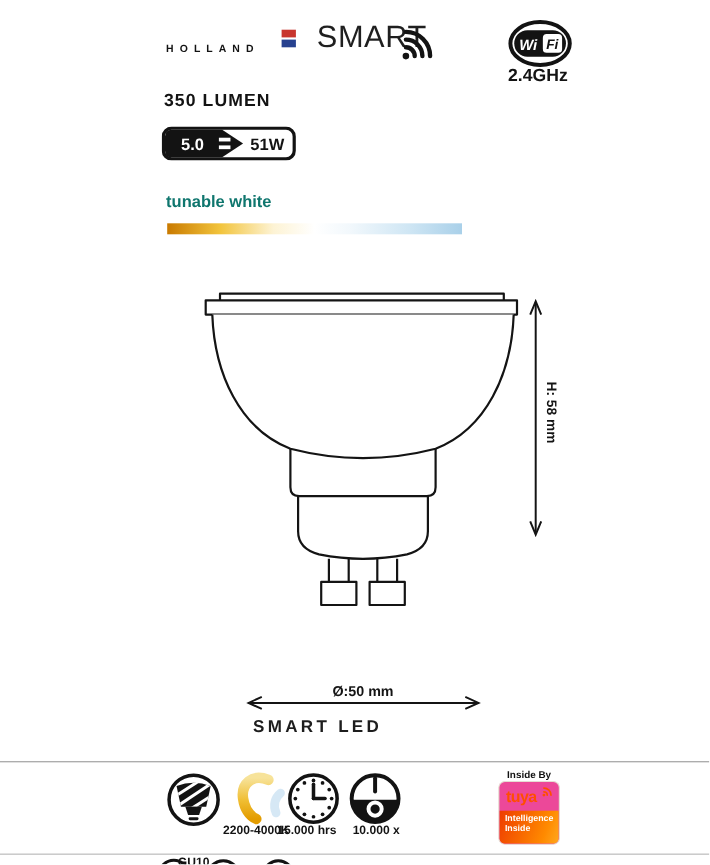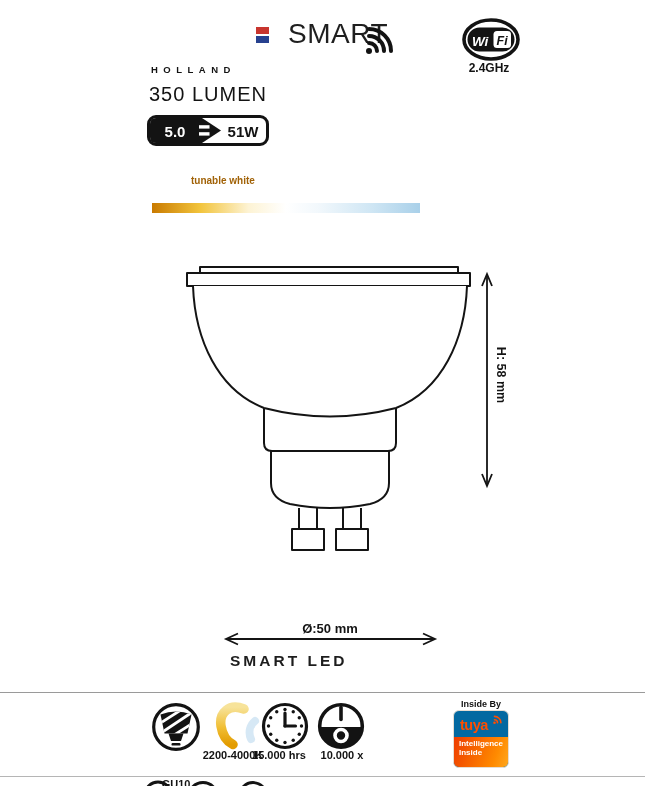--- a/index.html
+++ b/index.html
@@ -6,52 +6,52 @@
   #stage{position:relative;width:645px;height:786px;background:#ffffff;overflow:hidden;
          font-family:"Liberation Sans", sans-serif;color:#141414;}
   .abs{position:absolute;}
 
   
   .brand-name{left:150px;top:15px;font-size:31px;font-weight:900;letter-spacing:-.5px;color:#131313;}
   .flag{left:256px;top:27px;width:13px;height:18px;}
   .flag .bar{position:absolute;left:0;width:13px;height:6.5px;}
   .flag .red{top:0;background:#c8352e;}
   .flag .blue{top:9px;background:#27418f;}
-  .brand-sub{left:151px;top:64px;font-size:9.5px;font-weight:700;letter-spacing:5.5px;color:#131313;}
+  .brand-sub{left:151px;top:39px;font-size:9.5px;font-weight:700;letter-spacing:5.5px;color:#131313;}
   .smart-text{left:288px;top:18px;font-size:28px;font-weight:500;letter-spacing:.5px;color:#1f1f1f;}
   .smart-wifi{left:361px;top:20px;}
   .wifi-badge{left:461px;top:18px;}
-  .wifi-freq{left:459px;top:61px;width:60px;text-align:center;font-size:12px;font-weight:800;color:#131313;}
-
-  
-  .lumen{left:149px;top:83px;font-size:20px;font-weight:400;letter-spacing:1px;color:#131313;}
+  .wifi-freq{left:459px;top:61px;width:60px;text-align:center;font-size:16px;font-weight:800;color:#131313;}
+
+  
+  .lumen{left:149px;top:83px;font-size:16px;font-weight:700;letter-spacing:1px;color:#131313;}
   .energy-badge{left:147px;top:115px;}
 
   
-  .tunable-label{left:151px;top:175px;font-size:10px;font-weight:700;color:#a16207;margin-left:40px;}
+  .tunable-label{left:151px;top:175px;font-size:15px;font-weight:700;color:#0f766e;}
   .tunable-bar{left:152px;top:203px;width:268px;height:9.5px;
     background:linear-gradient(to right,#c97a00 0%,#f2c43c 18%,#fdf3d4 36%,#ffffff 50%,#f2f8fc 62%,#cfe6f4 82%,#a9d0e9 100%);}
 
   
   .diagram{left:150px;top:258px;}
   .smart-led{left:230px;top:652px;width:200px;text-align:left;font-size:15.5px;
              font-weight:600;letter-spacing:3px;color:#1d1d1d;}
 
   
   .divider-top{left:0;top:692px;width:645px;border-top:1.5px solid #9a9a9a;}
   .feat-label{top:749px;font-size:11px;font-weight:700;color:#131313;text-align:center;}
   .fl-0{left:146px;width:60px;margin-top:29px;}
   .fl-1{left:193px;width:80px;}
   .fl-2{left:247px;width:64px;}
   .fl-3{left:302px;width:80px;text-align:center;}
 
   
   .tuya{left:452px;top:699px;width:58px;}
   .tuya-powered{font-size:9px;font-weight:800;text-align:center;color:#111;}
-  .tuya-box{margin-top:1px;margin-left:1px;width:54px;border:1px solid #e6ddd2;border-radius:6px;overflow:hidden;background:#0369a1;}
+  .tuya-box{margin-top:1px;margin-left:1px;width:54px;border:1px solid #e6ddd2;border-radius:6px;overflow:hidden;background:#ec4899;}
   .tuya-logo-wrap{height:26px;display:flex;align-items:center;justify-content:center;}
   .tuya-band{height:30px;background:linear-gradient(110deg,#ee3c00 0%,#ff8a00 75%,#ffa81e 100%);
              color:#fff;font-size:8px;font-weight:700;line-height:9px;padding:1.5px 0 0 5px;box-sizing:border-box;}
 
   
   .divider-bottom{left:0;top:776px;width:645px;border-top:1px solid #b5b5b5;}
   .cutoff{left:142px;top:778px;}
 
   svg text{font-family:"Liberation Sans", sans-serif;}
 </style>

